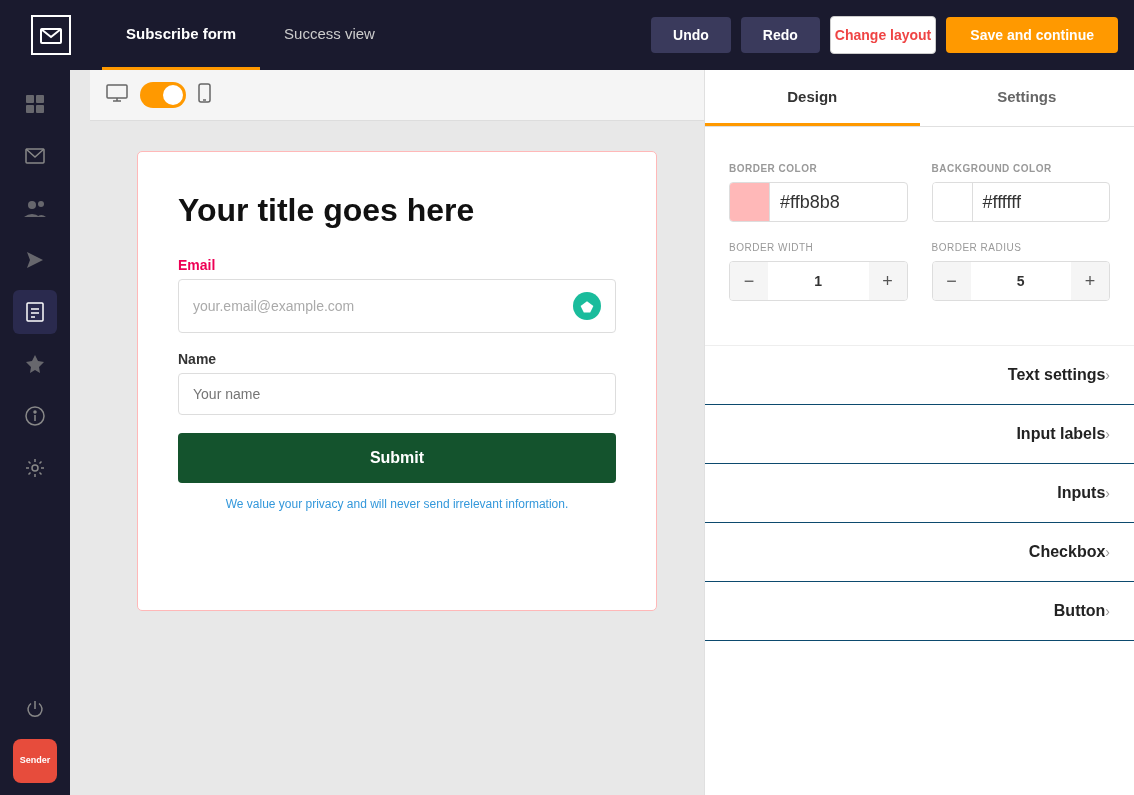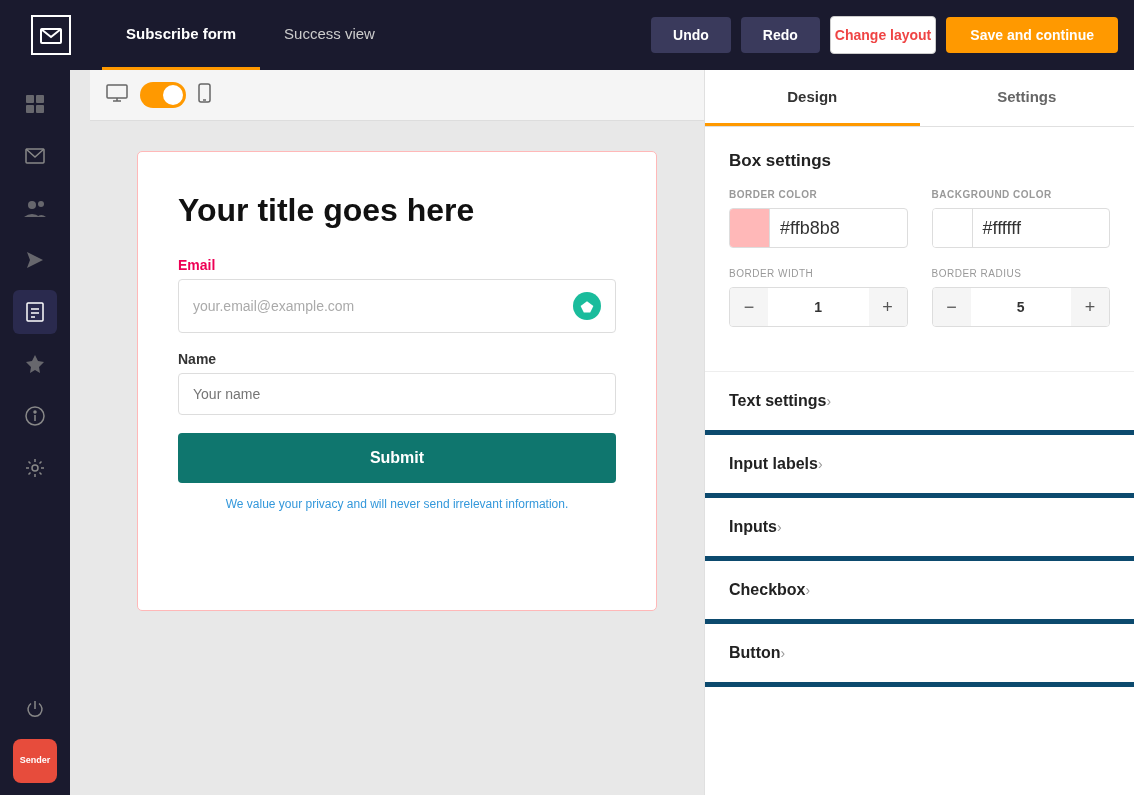--- a/index.html
+++ b/index.html
@@ -237,21 +237,21 @@
       border-radius: 4px;
       padding: 12px 14px;
       font-size: 14px;
       color: #aaa;
       margin-bottom: 18px;
       background: #fff;
       outline: none;
     }
     .submit-btn {
       width: 100%;
-      background: #0f766e;
+      background: #14532d;
       color: #fff;
       border: none;
       border-radius: 4px;
       padding: 16px;
       font-size: 16px;
       font-weight: 700;
       cursor: pointer;
       margin-bottom: 14px;
     }
     .privacy-text {
@@ -377,24 +377,24 @@
     .stepper-value {
       flex: 1;
       text-align: center;
       font-size: 14px;
       color: #333;
       font-weight: 600;
     }
 
     .collapsible-section {
       padding: 20px 24px;
-      border-bottom: 5px solid #0c4a6e;
-      display: flex;
-      align-items: center;
-      justify-content: flex-start;
+      border-bottom: 1px solid #0c4a6e;
+      display: flex;
+      align-items: center;
+      justify-content: flex-end;
       cursor: pointer;
     }
     .collapsible-title {
       font-size: 16px;
       font-weight: 600;
       color: #222;
     }
     .chevron-icon {
       font-size: 14px;
       color: #999;
@@ -549,21 +549,20 @@
     <div class="panel-tabs">
       <div class="panel-tab active">
         <span>Design</span>
       </div>
       <div class="panel-tab">
         <span>Settings</span>
       </div>
     </div>
 
     <div class="first-section">
-      <div class="section-title">Box settings</div>
 
       <div class="color-row">
         <div class="color-group">
           <div class="color-group-label">BORDER COLOR</div>
           <div class="color-input-row">
             <div class="color-swatch pink"></div>
             <span class="color-value">#ffb8b8</span>
           </div>
         </div>
         <div class="color-group">

